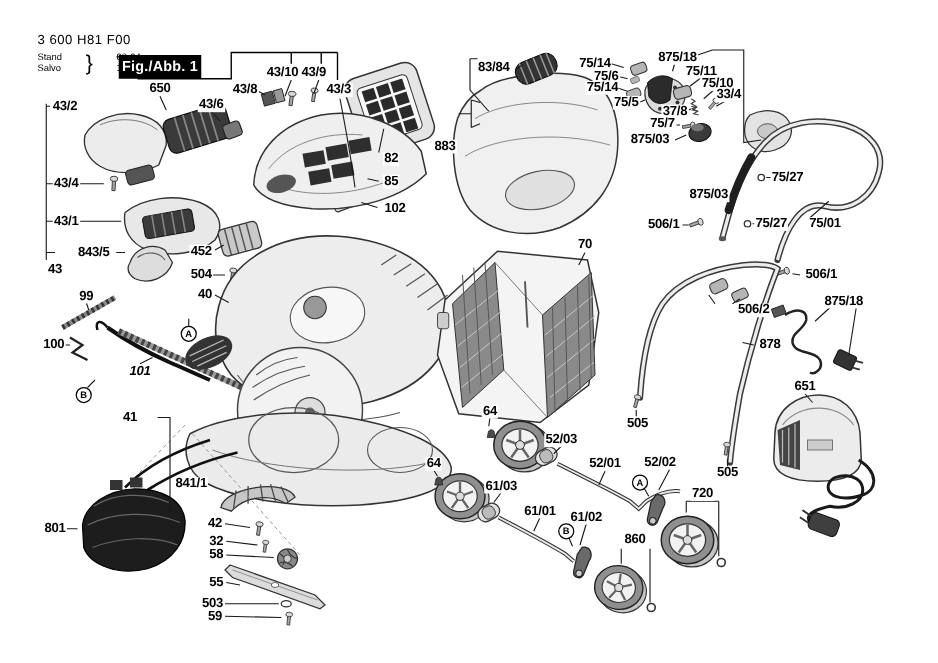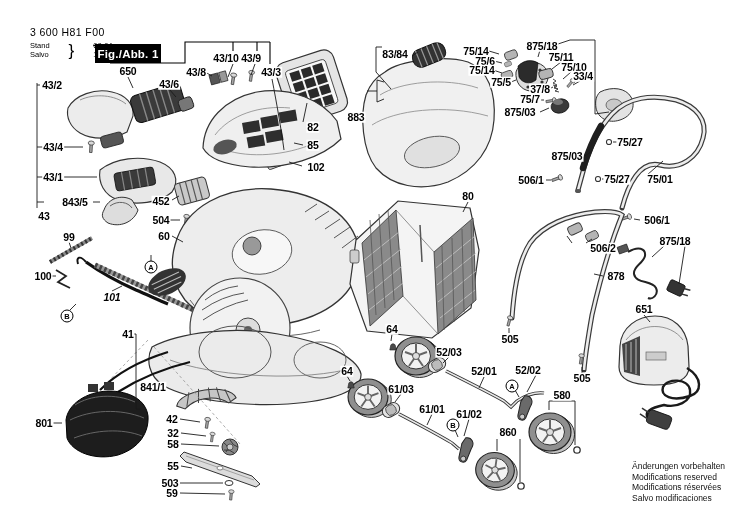--- a/index.html
+++ b/index.html
@@ -383,59 +383,53 @@
       <span class="callout" style="left: 520px; top: 112px;">875/03</span>
       <span class="callout" style="left: 630px; top: 142px;">75/27</span>
       <span class="callout" style="left: 567px; top: 156px;">875/03</span>
       <span class="callout" style="left: 617px; top: 179px;">75/27</span>
       <span class="callout" style="left: 660px; top: 179px;">75/01</span>
       <span class="callout" style="left: 531px; top: 180px;">506/1</span>
       <span class="callout" style="left: 657px; top: 220px;">506/1</span>
       <span class="callout" style="left: 603px; top: 248px;">506/2</span>
       <span class="callout" style="left: 675px; top: 241px;">875/18</span>
       <span class="callout" style="left: 616px; top: 276px;">878</span>
-      <span class="callout" style="left: 468px; top: 196px;">80</span>
+      <span class="callout" style="left: 468px; top: 196px;">70</span>
       <span class="callout" style="left: 53px; top: 147px;">43/4</span>
       <span class="callout" style="left: 53px; top: 177px;">43/1</span>
       <span class="callout" style="left: 75px; top: 202px;">843/5</span>
       <span class="callout" style="left: 44px; top: 216px;">43</span>
       <span class="callout" style="left: 69px; top: 237px;">99</span>
       <span class="callout" style="left: 43px; top: 276px;">100</span>
       <span class="callout" style="left: 112px; top: 297px; font-style: italic;">101</span>
       <span class="callout" style="left: 161px; top: 201px;">452</span>
       <span class="callout" style="left: 161px; top: 220px;">504</span>
-      <span class="callout" style="left: 164px; top: 236px;">60</span>
-      <span class="callout" style="left: 128px; top: 334px; text-align: right;">41</span>
+      <span class="callout" style="left: 164px; top: 236px;">40</span>
+      <span class="callout" style="left: 104px; top: 334px; text-align: right;">41</span>
       <span class="callout" style="left: 153px; top: 387px; text-align: center;">841/1</span>
       <span class="callout" style="left: 172px; top: 419px;">42</span>
       <span class="callout" style="left: 173px; top: 433px;">32</span>
       <span class="callout" style="left: 173px; top: 444px;">58</span>
       <span class="callout" style="left: 173px; top: 466px;">55</span>
       <span class="callout" style="left: 170px; top: 483px;">503</span>
       <span class="callout" style="left: 172px; top: 493px;">59</span>
       <span class="callout" style="left: 44px; top: 423px;">801</span>
       <span class="callout" style="left: 392px; top: 329px;">64</span>
       <span class="callout" style="left: 347px; top: 371px;">64</span>
       <span class="callout" style="left: 510px; top: 339px;">505</span>
       <span class="callout" style="left: 582px; top: 378px;">505</span>
       <span class="callout" style="left: 449px; top: 352px;">52/03</span>
       <span class="callout" style="left: 484px; top: 371px;">52/01</span>
       <span class="callout" style="left: 528px; top: 370px;">52/02</span>
       <span class="callout" style="left: 401px; top: 389px; text-align: right;">61/03</span>
       <span class="callout" style="left: 432px; top: 409px;">61/01</span>
       <span class="callout" style="left: 469px; top: 414px;">61/02</span>
       <span class="callout" style="left: 508px; top: 432px;">860</span>
-      <span class="callout" style="left: 562px; top: 395px;">580</span>
+      <span class="callout" style="left: 562px; top: 395px;">720</span>
       <span class="callout" style="left: 644px; top: 309px;">651</span>
       <span class="marker" style="left: 151px; top: 267px;">A</span>
       <span class="marker" style="left: 67px; top: 316px;">B</span>
       <span class="marker" style="left: 512px; top: 386px;">A</span>
       <span class="marker" style="left: 453px; top: 425px;">B</span>
     </div>
 
-  <div class="notice">
-    <div>Änderungen vorbehalten</div>
-    <div>Modifications reserved</div>
-    <div>Modifications réservées</div>
-    <div>Salvo modificaciones</div>
-  </div>
 
 </div>
 
 </body></html>

